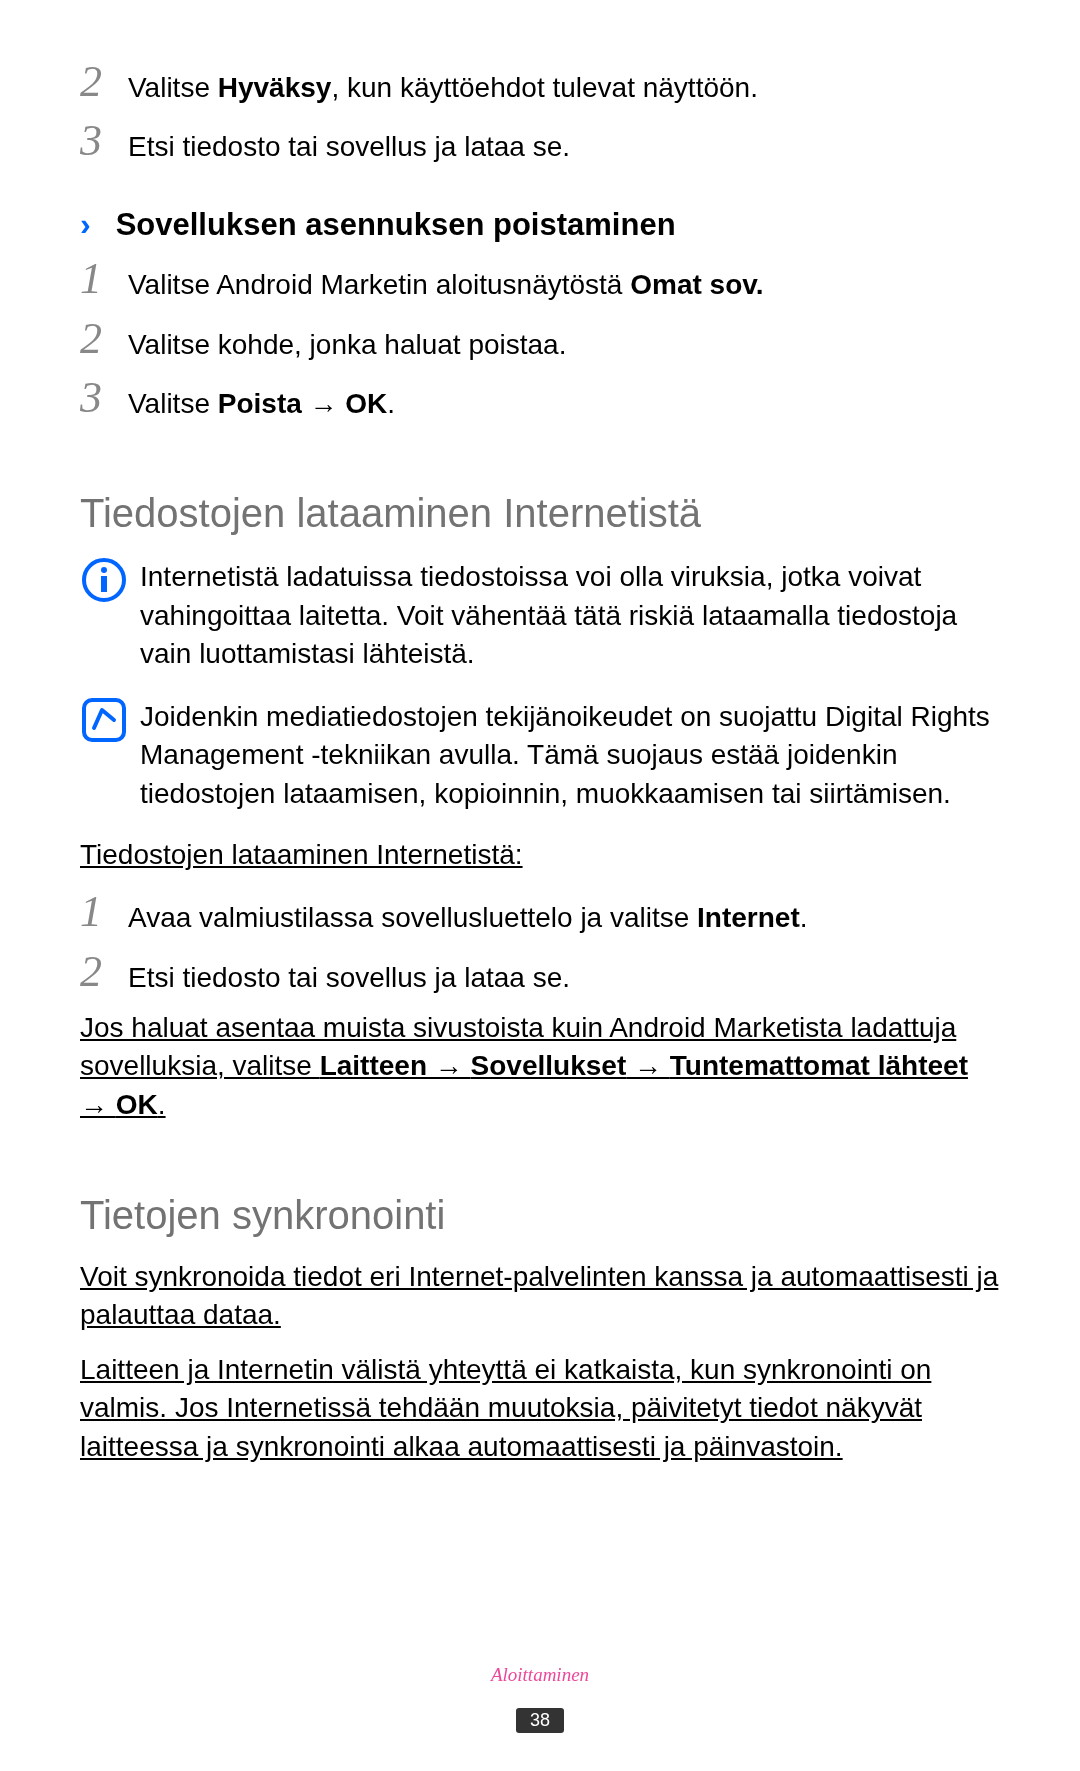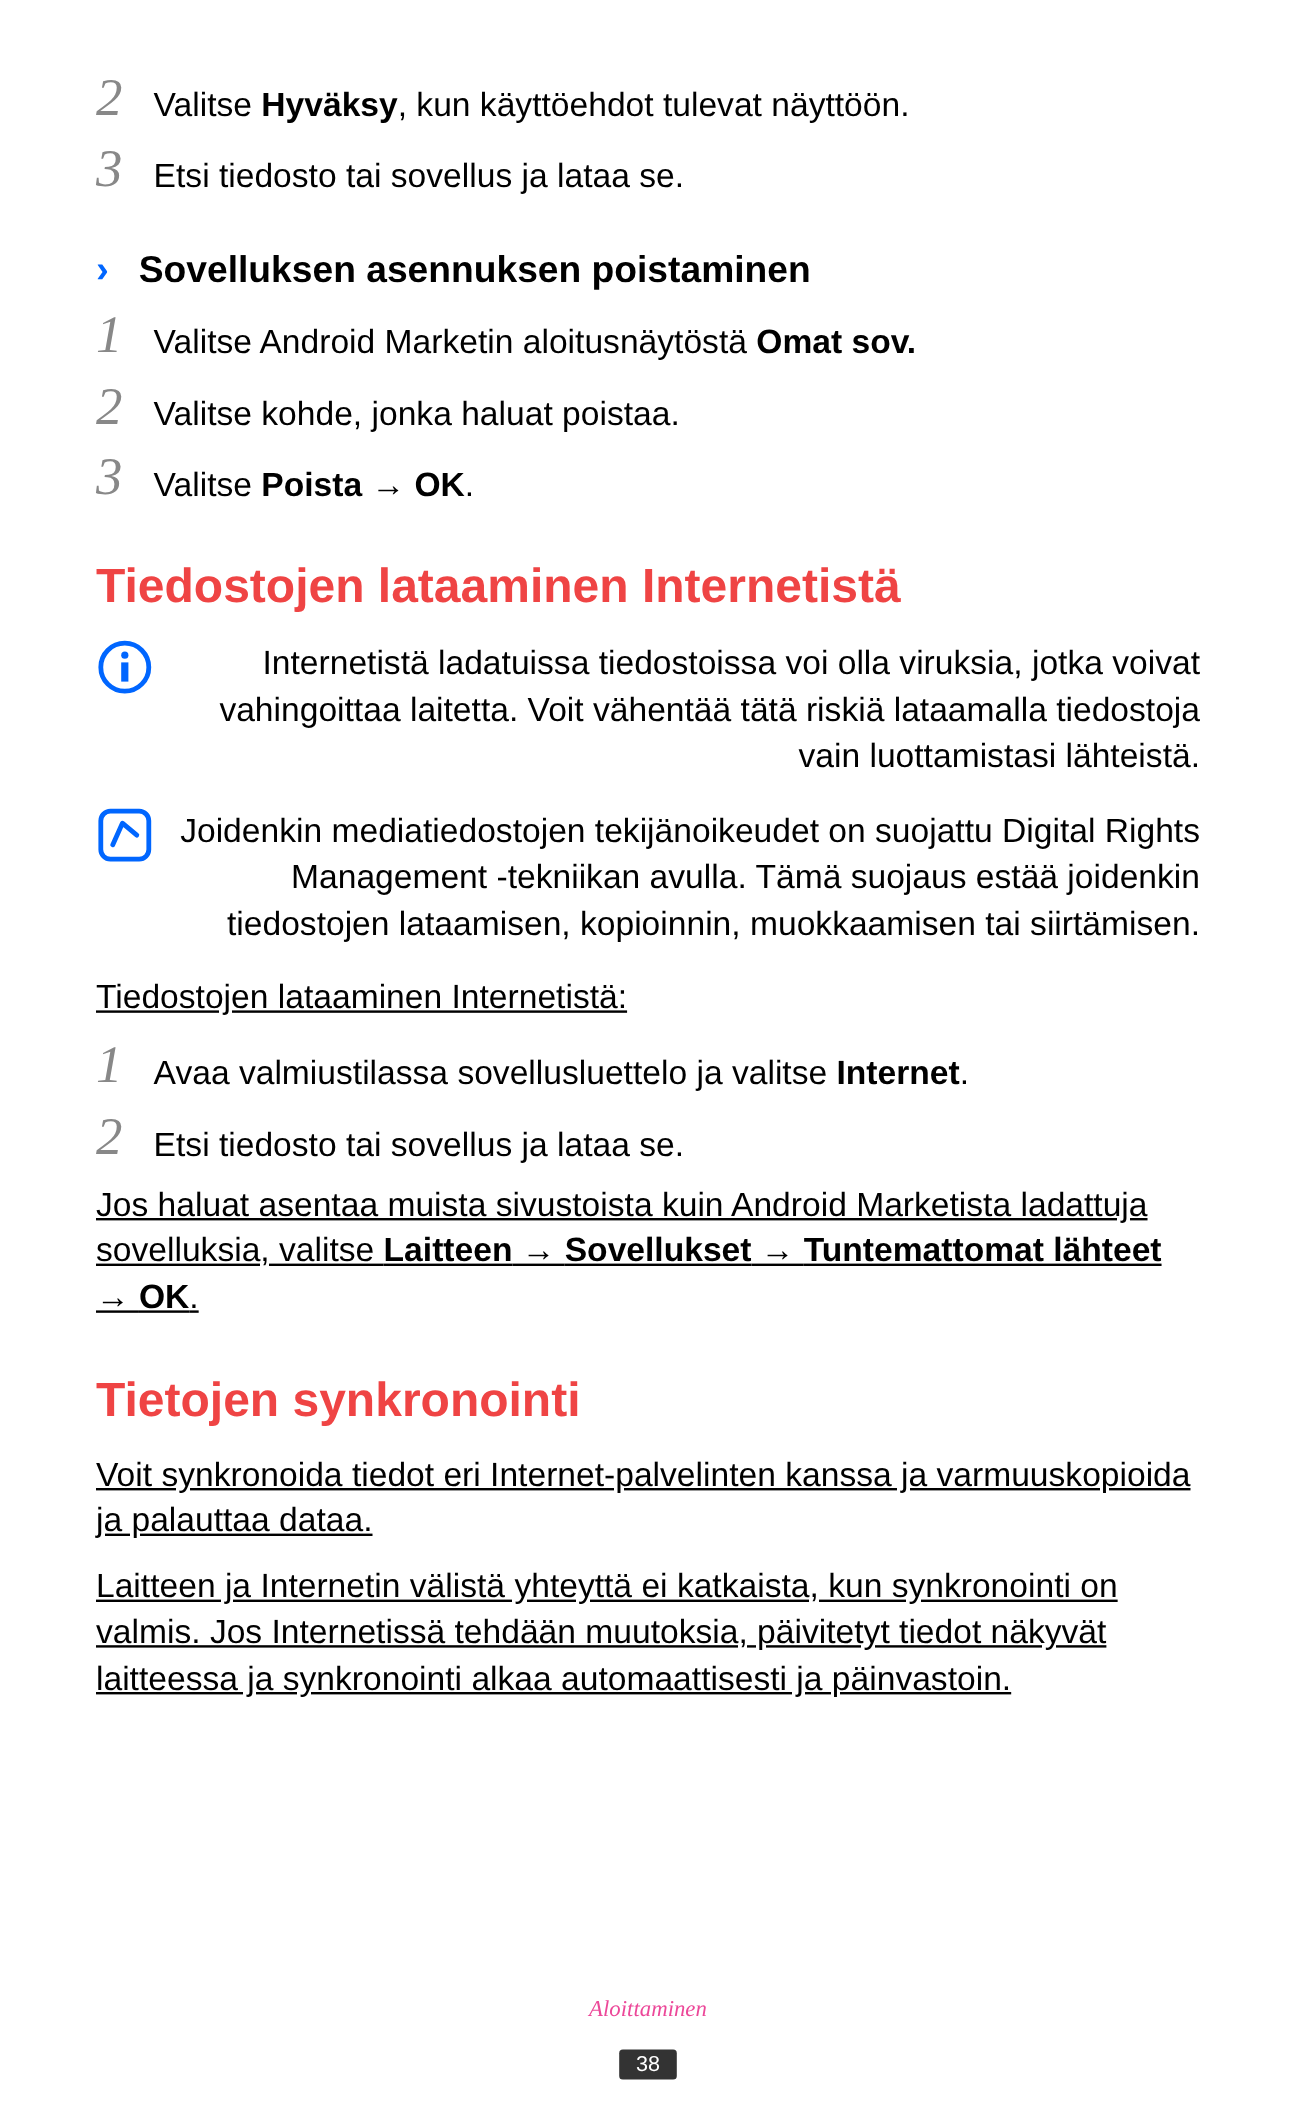--- a/index.html
+++ b/index.html
@@ -49,31 +49,30 @@
     margin-right: 6px;
   }
   .subheading {
     font-size: 31px;
     font-weight: bold;
     color: #000;
     margin-left: 19px;
   }
   .heading {
     font-size: 40px;
-    font-weight: bold;
-    color: #ef4444;
-    margin-top: 44px;
+    font-weight: normal;
+    color: #737373;
+    margin-top: 68px;
     margin-bottom: 20px;
   }
   .note-box {
     display: flex;
     align-items: flex-start;
     margin-bottom: 22px;
     margin-top: 6px;
-    text-align: right;
   }
   .note-icon {
     width: 48px;
     height: 48px;
     flex-shrink: 0;
     margin-right: 12px;
   }
   .note-text {
     font-size: 28px;
     line-height: 1.38;
@@ -170,19 +169,19 @@
 </div>
 <div class="step-row">
   <div class="step-num">2</div>
   <div class="step-text">Etsi tiedosto tai sovellus ja lataa se.</div>
 </div>
 
 <div class="body-text">Jos haluat asentaa muista sivustoista kuin Android Marketista ladattuja sovelluksia, valitse <b>Laitteen</b> → <b>Sovellukset</b> → <b>Tuntemattomat lähteet</b> → <b>OK</b>.</div>
 
 <div class="heading">Tietojen synkronointi</div>
 
-<div class="body-text">Voit synkronoida tiedot eri Internet-palvelinten kanssa ja varmuuskopioida ja palauttaa dataa.</div>
+<div class="body-text">Voit synkronoida tiedot eri Internet-palvelinten kanssa ja automaattisesti ja palauttaa dataa.</div>
 <div class="body-text">Laitteen ja Internetin välistä yhteyttä ei katkaista, kun synkronointi on valmis. Jos Internetissä tehdään muutoksia, päivitetyt tiedot näkyvät laitteessa ja synkronointi alkaa automaattisesti ja päinvastoin.</div>
 
 <div class="footer">
   <div class="footer-label">Aloittaminen</div>
   <div class="page-badge">38</div>
 </div>
 
 </body></html>

